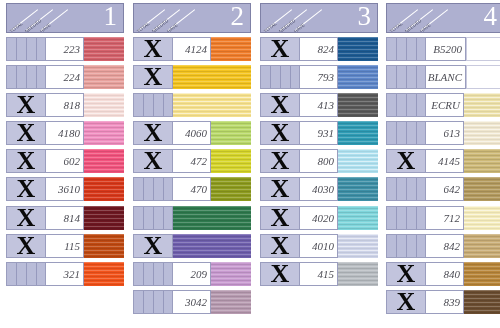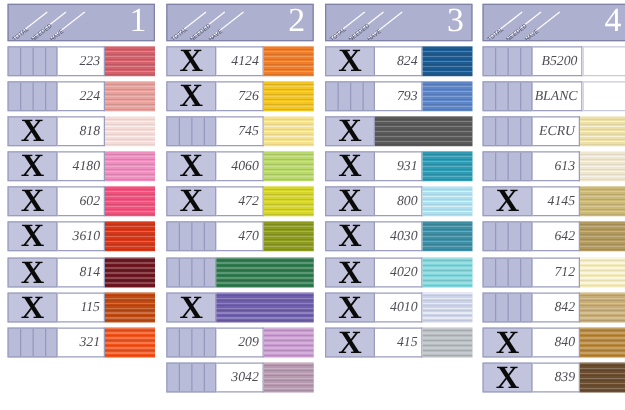--- a/index.html
+++ b/index.html
@@ -289,35 +289,29 @@
               <span>4124</span>
             </div>
             <div class="swatch" style="background: rgb(240, 125, 42);">
               <div class="lines"></div>
             </div>
           </div>
           <div class="row">
             <div class="chk xmark">
               <span class="xglyph">X</span>
             </div>
-            <div class="codebox">
-              <span>726</span>
-            </div>
             <div class="swatch" style="background: rgb(244, 196, 31);">
               <div class="lines"></div>
             </div>
           </div>
           <div class="row">
             <div class="chk">
               <div class="bar b1"></div>
               <div class="bar b2"></div>
               <div class="bar b3"></div>
-            </div>
-            <div class="codebox">
-              <span>745</span>
             </div>
             <div class="swatch pale" style="background: rgb(245, 224, 140);">
               <div class="lines"></div>
             </div>
           </div>
           <div class="row">
             <div class="chk xmark">
               <span class="xglyph">X</span>
             </div>
             <div class="codebox">
@@ -431,20 +425,23 @@
               <span>793</span>
             </div>
             <div class="swatch" style="background: rgb(93, 134, 201);">
               <div class="lines"></div>
             </div>
           </div>
           <div class="row">
             <div class="chk xmark">
               <span class="xglyph">X</span>
             </div>
+            <div class="codebox">
+              <span>413</span>
+            </div>
             <div class="swatch" style="background: rgb(90, 90, 90);">
               <div class="lines"></div>
             </div>
           </div>
           <div class="row">
             <div class="chk xmark">
               <span class="xglyph">X</span>
             </div>
             <div class="codebox">
               <span>931</span>

